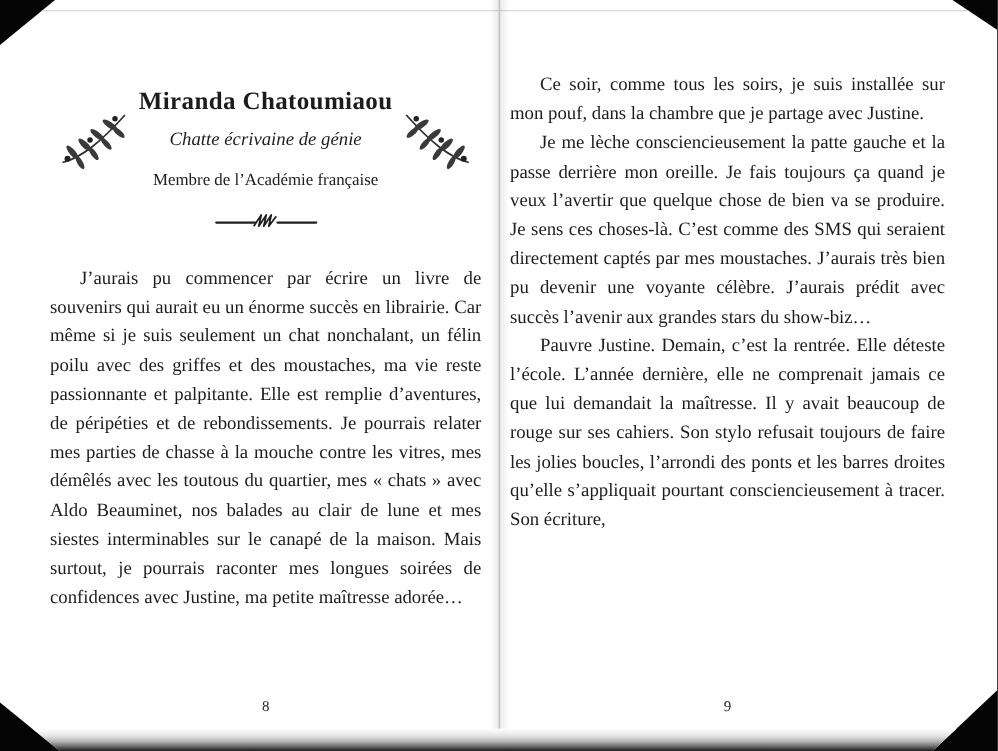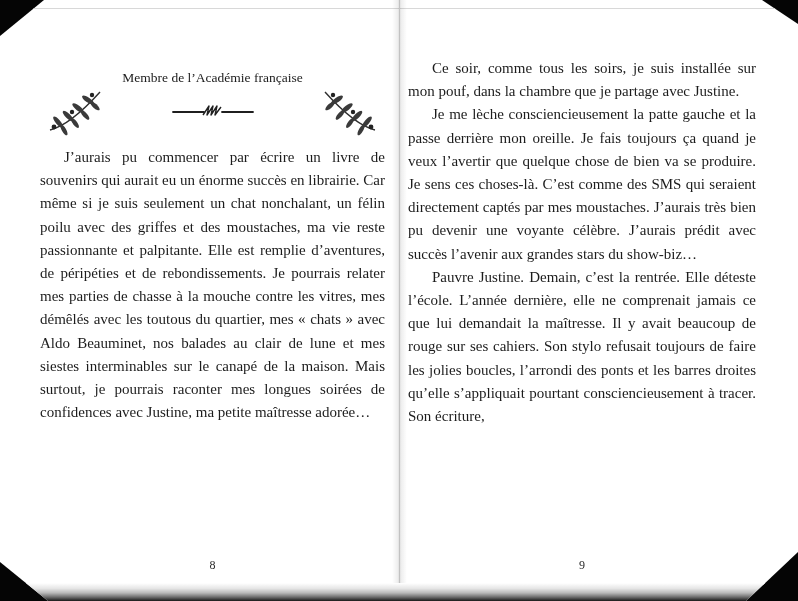--- a/index.html
+++ b/index.html
@@ -151,20 +151,22 @@
             <ellipse cx="20" cy="44" rx="2.2" ry="6" transform="rotate(-30 20 44)" fill="#3a3a3a"></ellipse>
             <ellipse cx="31" cy="37" rx="2.2" ry="6" transform="rotate(-36 31 37)" fill="#3a3a3a"></ellipse>
             <ellipse cx="41" cy="29" rx="2.2" ry="6" transform="rotate(-42 41 29)" fill="#3a3a3a"></ellipse>
             <ellipse cx="51" cy="20" rx="2.2" ry="6" transform="rotate(-48 51 20)" fill="#3a3a3a"></ellipse>
             <circle cx="10" cy="41" r="2.4" fill="#222222"></circle>
             <circle cx="28" cy="26" r="2.2" fill="#222222"></circle>
             <circle cx="48" cy="9" r="2.2" fill="#222222"></circle>
           </svg>
         </span>
 
+        <h1 class="title">Miranda Chatoumiaou</h1>
+        <p class="subtitle">Chatte écrivaine de génie</p>
         <p class="credential">Membre de l’Académie française</p>
 
         <div class="divider-wrap">
           <svg width="84" height="16" viewBox="0 0 84 16">
             <path d="M2 9 H33" stroke="#1f1f1f" stroke-width="1.8" stroke-linecap="round" fill="none"></path>
             <path d="M51 9 H82" stroke="#1f1f1f" stroke-width="1.8" stroke-linecap="round" fill="none"></path>
             <path d="M32 12 L38 3 L36 12 L42 3 L40 12 L46 3 L44 12 L50 4" stroke="#1f1f1f" stroke-width="1.4" fill="none" stroke-linejoin="round"></path>
           </svg>
         </div>
       </div>

